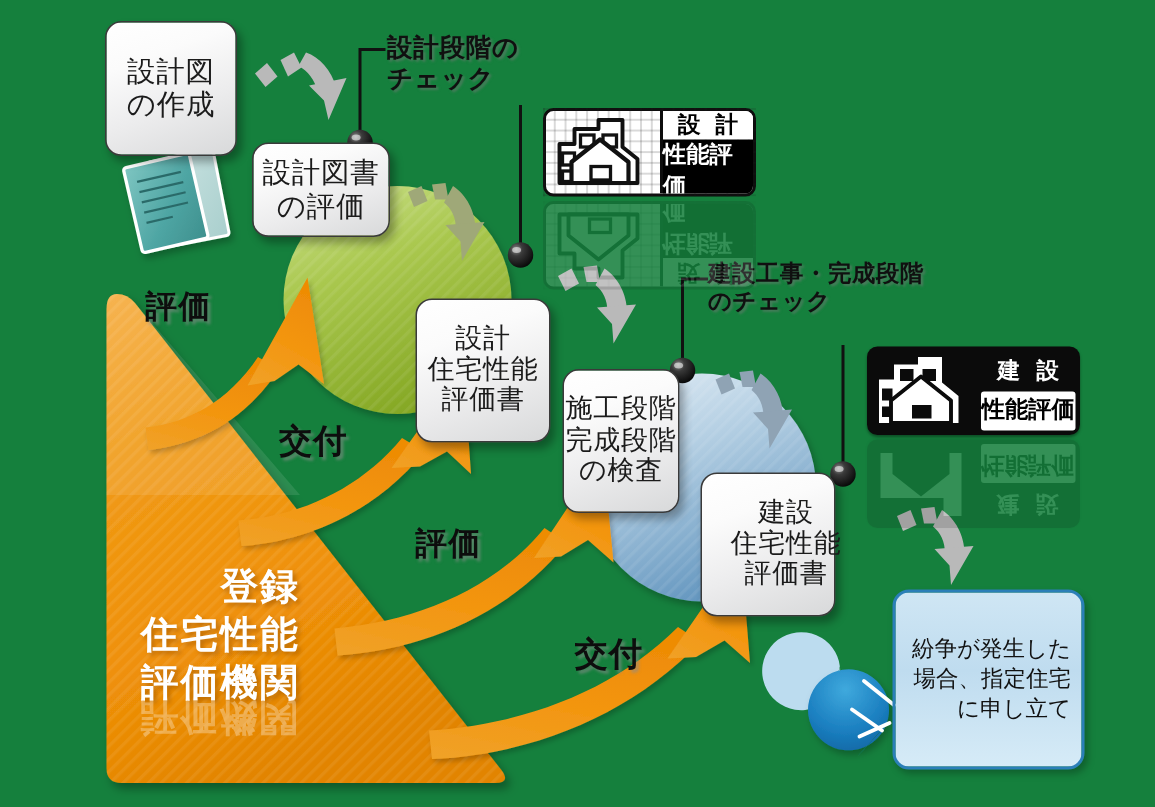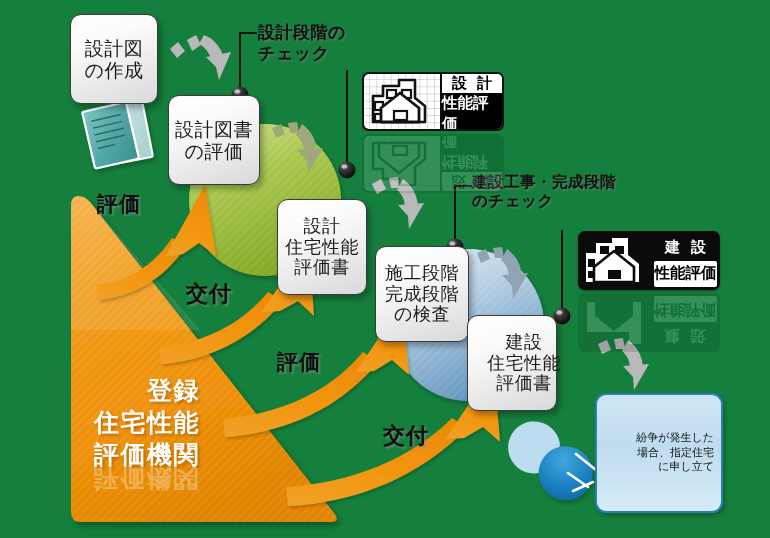--- a/index.html
+++ b/index.html
@@ -124,21 +124,21 @@
   
   #dispute-box{
     position:absolute;left:595px;top:393px;width:128px;height:120px;
     border:2.2px solid #2b7fb8;border-radius:11px;
     background:linear-gradient(180deg,#cfe6f4 0%,#bfdcef 45%,#d6ebf7 100%);
     box-sizing:border-box;
     display:flex;align-items:center;justify-content:flex-end;
     padding:5px 7px 5px 5px;
     box-shadow:2px 3px 5px rgba(0,0,0,.25);
   }
-  #dispute-box .lines{text-align:right;line-height:1.33;color:#111;font-size:11px;letter-spacing:0;}
+  #dispute-box .lines{text-align:right;line-height:1.33;color:#111;font-size:15px;letter-spacing:0;}
   #dispute-box .lines span{display:block;white-space:nowrap;}
   #dispute-box .lines span.b{font-weight:normal;}
 </style>
 </head>
 <body>
 
 <div id="stage">
 
   <svg id="svg-layer" viewBox="0 0 770 538">
     <defs>
@@ -322,36 +322,36 @@
     </g>
   </svg>
 
   <div class="pbox" style="left:70px;top:14px;width:88px;height:90px;font-size:19px;">
     <span class="lines">
       <span>設計図</span>
       <span>の作成</span>
     </span>
   </div>
 
-  <div class="pbox" style="left:168px;top:95px;width:92px;height:90px;font-size:19px;">
+  <div class="pbox" style="left:168px;top:95px;width:92px;height:63px;font-size:19px;">
     <span class="lines">
       <span>設計図書</span>
       <span>の評価</span>
     </span>
   </div>
 
   <div class="pbox" style="left:277px;top:169px;width:90px;height:96px;font-size:18px;margin-top:30px;">
     <span class="lines">
       <span>設計</span>
       <span>住宅性能</span>
       <span>評価書</span>
     </span>
   </div>
 
-  <div class="pbox" style="left:375px;top:246px;width:94px;height:96px;font-size:18px;">
+  <div class="pbox" style="left:375px;top:246px;width:78px;height:96px;font-size:18px;">
     <span class="lines">
       <span>施工段階</span>
       <span>完成段階</span>
       <span>の検査</span>
     </span>
   </div>
 
   <div class="pbox" style="left:467px;top:315px;width:90px;height:96px;font-size:18px;padding-left:24px;">
     <span class="lines">
       <span>建設</span>

